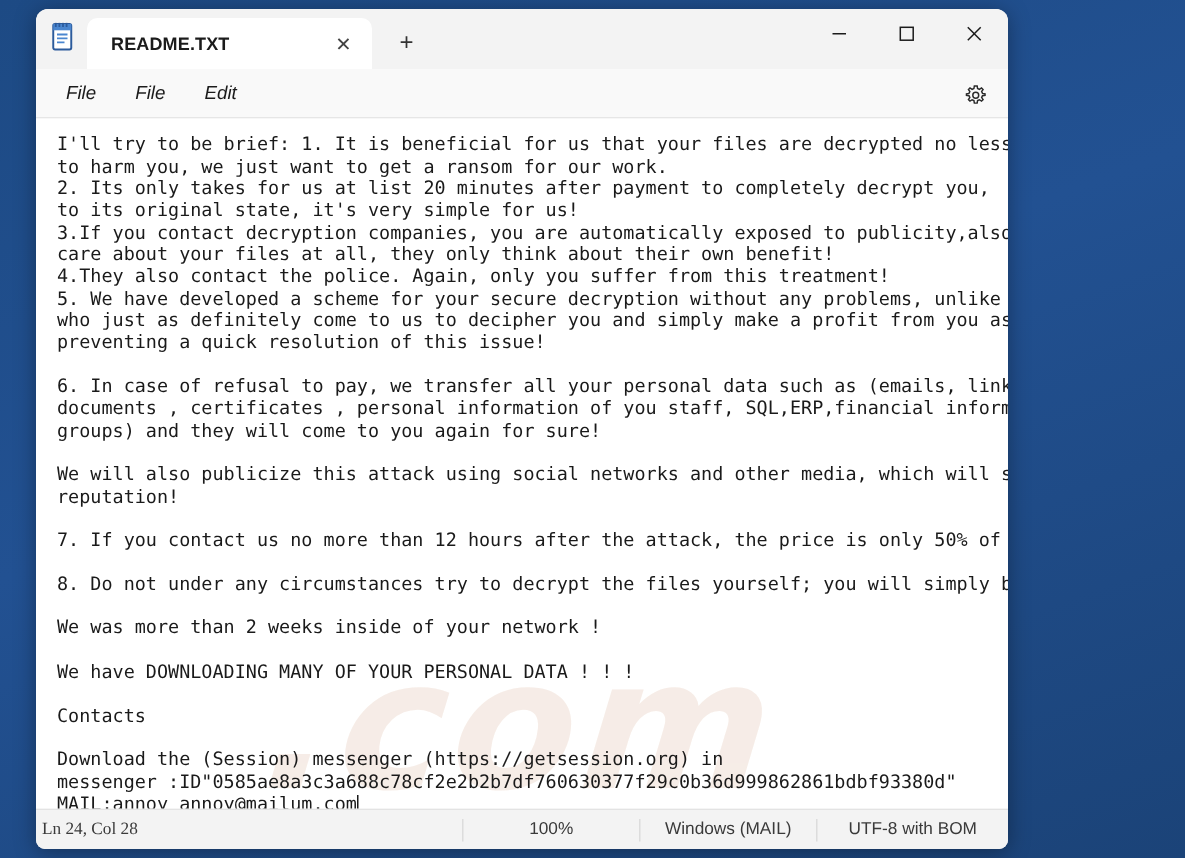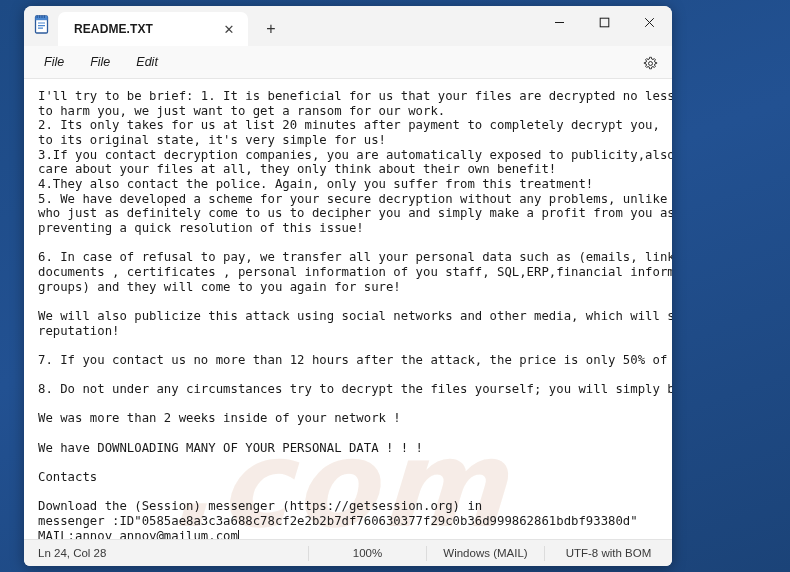--- a/index.html
+++ b/index.html
@@ -197,22 +197,23 @@
     height: 27px;
     background: #f3f3f3;
     border-top: 1px solid #e3e3e3;
     display: flex;
     align-items: center;
     font-size: 11.5px;
     color: #3a3a3a;
     flex: 0 0 auto;
   }
   #status-left {
-    padding-left: 14px;
+    padding-left: 4px;
     flex: 1 1 auto;
+    font-family: Liberation Serif, serif;
   }
   .status-cell {
     width: 118px;
     text-align: center;
     border-left: 1px solid #dcdcdc;
     height: 15px;
     line-height: 15px;
   }
   .status-cell:last-child { width: 128px; text-align: center; }
 </style>

